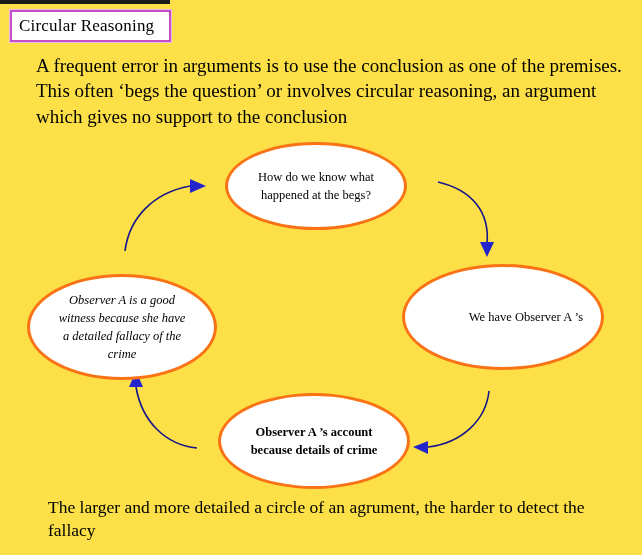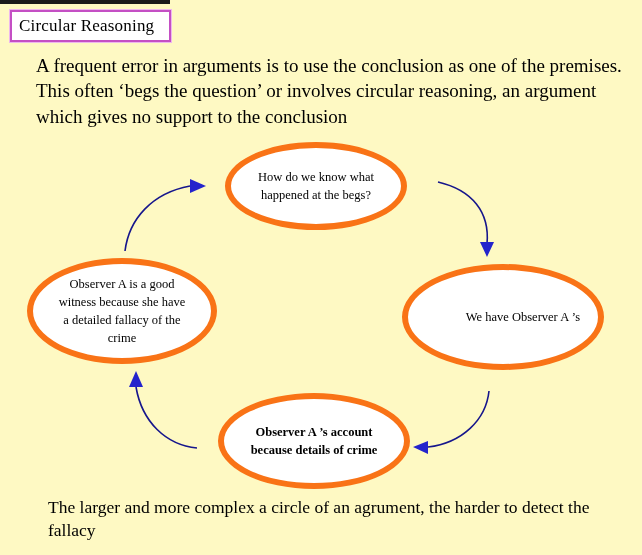--- a/index.html
+++ b/index.html
@@ -1,43 +1,43 @@
 <!DOCTYPE html>
 <html><head>
 <meta charset="utf-8">
 <style>
   html,body{margin:0;padding:0;background:#fff;}
   .stage{
-    position:relative;width:642px;height:555px;background:#fef9c3;
+    position:relative;width:642px;height:555px;background:#fde047;
     font-family:"Liberation Serif","DejaVu Serif",serif;color:#000;overflow:hidden;
   }
   .top-bar{position:absolute;left:0;top:0;width:170px;height:4px;background:#1a1a1a;}
   .title-box{
     position:absolute;left:10px;top:10px;width:150px;height:28px;
     border:2px solid #c44fc4;box-shadow:0 0 0 1px #eeb7ee;
     display:flex;align-items:center;padding-left:7px;
     font-size:17px;letter-spacing:.2px;background:#fff;
   }
   .intro{
     position:absolute;left:36px;top:53px;width:600px;
     font-size:19px;line-height:1.33;white-space:pre-wrap;
   }
   .footer-text{
     position:absolute;left:48px;top:496px;width:580px;
     font-size:17.5px;line-height:1.3;
   }
   .node{
-    position:absolute;border:6px solid #f97316;border-radius:50%;
+    position:absolute;border:3px solid #f97316;border-radius:50%;
     display:flex;flex-direction:column;align-items:center;justify-content:center;
     text-align:center;font-size:12.5px;line-height:1.45;background:#fff;box-sizing:border-box;
     padding:0 18px;
   }
   .node-top{left:225px;top:142px;width:182px;height:88px;}
   .node-right{left:402px;top:264px;width:202px;height:106px;align-items:flex-end;}
-  .node-left{left:27px;top:258px;width:190px;height:106px;}
+  .node-left{left:27px;top:274px;width:190px;height:106px;font-style:italic;}
   .node-bottom{left:218px;top:393px;width:192px;height:96px;font-weight:bold;}
   .arrows{position:absolute;left:0;top:0;width:642px;height:555px;pointer-events:none;}
   .arrows path{fill:none;stroke-width:1.6px;}
 </style>
 </head>
 <body>
 
 <div class="stage">
 
   <div class="top-bar"></div>
@@ -80,15 +80,15 @@
     <span>Observer A ’s account</span>
     <span>because details of crime</span>
   </div>
 
   <div class="node node-left">
     <span>Observer A is a good</span>
     <span>witness because she have</span>
     <span>a detailed fallacy of the crime</span>
   </div>
 
-  <div class="footer-text">The larger and more complex a circle of an agrument, the harder to detect the fallacy</div>
+  <div class="footer-text">The larger and more detailed a circle of an agrument, the harder to detect the fallacy</div>
 
 </div>
 
 </body></html>

